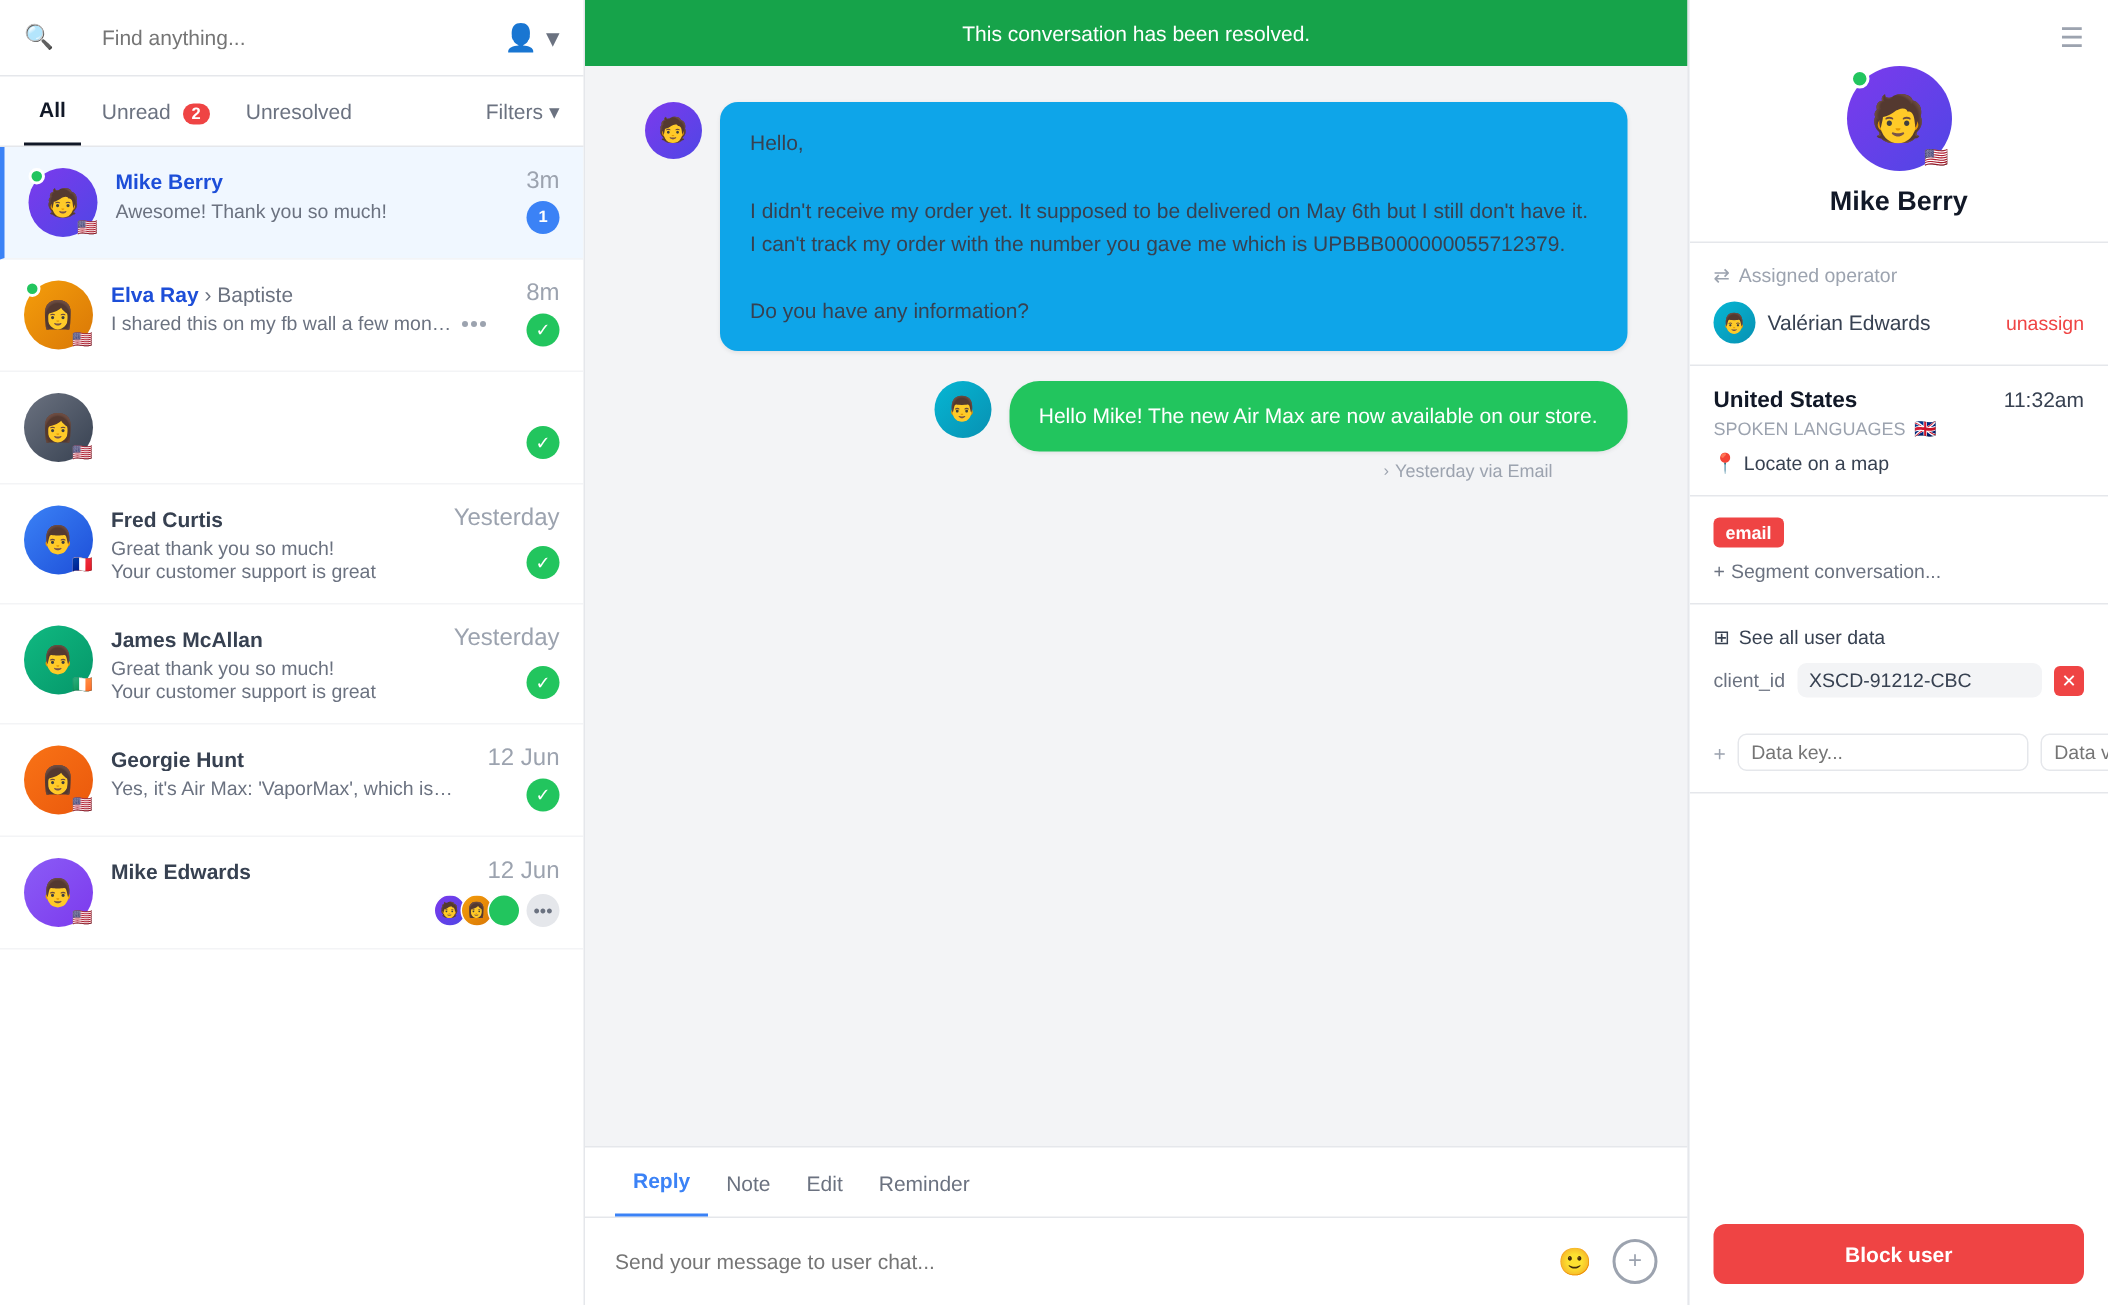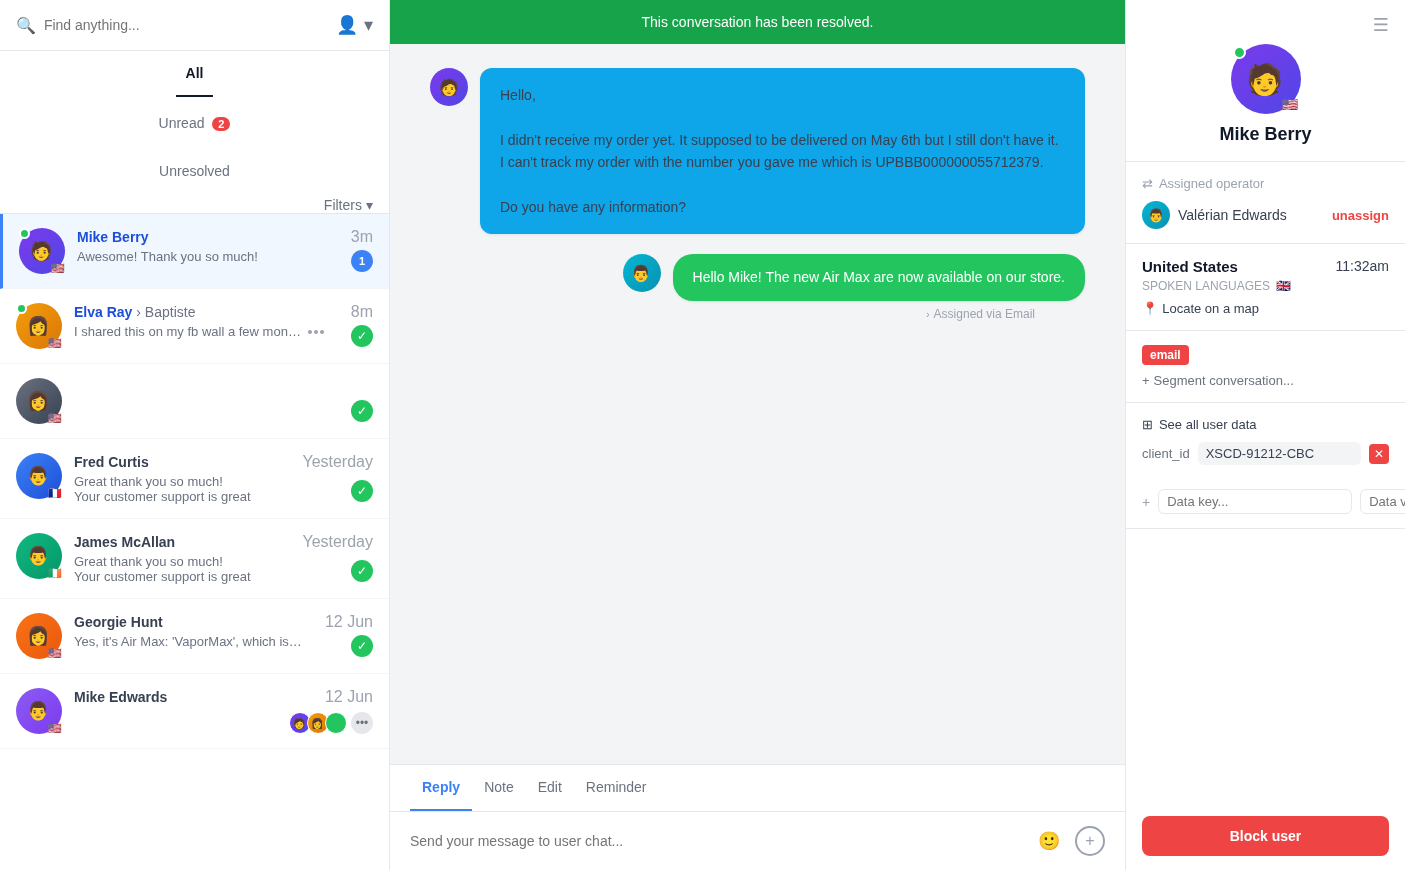--- a/index.html
+++ b/index.html
@@ -1,25 +1,25 @@
 <!DOCTYPE html>
 <html><head>
   <meta charset="utf-8">
   <style>
     * { box-sizing: border-box; margin: 0; padding: 0; }
     body { font-family: -apple-system, BlinkMacSystemFont, 'Segoe UI', sans-serif; background: #f0f2f5; display: flex; height: 870px; width: 1405px; overflow: hidden; }
 
     
     .sidebar { width: 390px; background: #fff; border-right: 1px solid #e5e7eb; display: flex; flex-direction: column; flex-shrink: 0; }
     .search-bar { display: flex; align-items: center; padding: 14px 16px; border-bottom: 1px solid #e5e7eb; gap: 8px; }
-    .search-bar input { border: none; outline: none; font-size: 14px; color: #9ca3af; flex: 1; background: transparent; }
+    .search-bar input { border: none; outline: none; font-size: 14px; color: #9ca3af; flex: 1; background: transparent; margin-left: 24px; }
     .search-icon { color: #9ca3af; font-size: 16px; }
     .user-icon { margin-left: auto; color: #6b7280; font-size: 18px; cursor: pointer; }
 
-    .tabs { display: flex; align-items: center; padding: 0 16px; border-bottom: 1px solid #e5e7eb; gap: 4px; flex-direction: column; }
+    .tabs { display: flex; align-items: center; padding: 0 16px; border-bottom: 1px solid #e5e7eb; gap: 4px; }
     .tab { padding: 14px 10px; font-size: 14px; color: #6b7280; cursor: pointer; position: relative; white-space: nowrap; }
     .tab.active { color: #111827; font-weight: 600; border-bottom: 2px solid #111827; }
     .tab .badge { background: #ef4444; color: #fff; border-radius: 10px; font-size: 11px; font-weight: 700; padding: 1px 6px; margin-left: 4px; display: inline-block; }
     .tab-filters { margin-left: auto; display: flex; align-items: center; gap: 4px; color: #6b7280; font-size: 14px; cursor: pointer; }
 
     .conv-list { flex: 1; overflow-y: auto; }
     .conv-item { display: flex; align-items: flex-start; padding: 14px 16px; border-bottom: 1px solid #f3f4f6; cursor: pointer; position: relative; }
     .conv-item.active { border-left: 3px solid #3b82f6; background: #f0f7ff; }
     .avatar-wrap { position: relative; margin-right: 12px; flex-shrink: 0; }
     .avatar { width: 46px; height: 46px; border-radius: 50%; background: #d1d5db; object-fit: cover; display: flex; align-items: center; justify-content: center; font-size: 18px; overflow: hidden; }
@@ -49,21 +49,21 @@
     .msg-row { display: flex; align-items: flex-start; gap: 12px; }
     .msg-avatar { width: 38px; height: 38px; border-radius: 50%; background: #d1d5db; flex-shrink: 0; font-size: 16px; display: flex; align-items: center; justify-content: center; overflow: hidden; }
     .bubble-content { background: #0ea5e9; border-radius: 12px; padding: 16px 20px; font-size: 14px; color: #374151; line-height: 1.6; box-shadow: 0 1px 3px rgba(0,0,0,0.08); }
     .bubble-content.green { background: #22c55e; color: #fff; border-radius: 20px; padding: 12px 20px; }
     .msg-row.right { flex-direction: row-reverse; }
     .delivered { text-align: center; font-size: 12px; color: #9ca3af; display: flex; align-items: center; justify-content: flex-end; gap: 4px; padding-right: 50px; }
     .delivered-arrow { font-size: 11px; }
 
     
     .reply-area { background: #fff; border-top: 1px solid #e5e7eb; padding: 0; }
-    .reply-tabs { display: flex; gap: 0; padding: 0 20px; border-bottom: 1px solid #e5e7eb; }
+    .reply-tabs { display: flex; gap: 0; padding: 0 20px; border-bottom: 1px solid #e5e7eb; align-items: flex-end; }
     .reply-tab { padding: 14px 12px; font-size: 14px; color: #6b7280; cursor: pointer; }
     .reply-tab.active { color: #3b82f6; border-bottom: 2px solid #3b82f6; font-weight: 600; }
     .reply-input-row { display: flex; align-items: center; padding: 14px 20px; gap: 12px; }
     .reply-input { flex: 1; border: none; outline: none; font-size: 14px; color: #9ca3af; background: transparent; }
     .reply-icons { display: flex; gap: 10px; align-items: center; }
     .reply-icon-btn { width: 30px; height: 30px; border-radius: 50%; border: none; background: transparent; cursor: pointer; display: flex; align-items: center; justify-content: center; font-size: 18px; color: #9ca3af; }
     .reply-icon-btn.plus { border: 2px solid #9ca3af; border-radius: 50%; font-size: 16px; }
 
     
     .right-panel { width: 280px; background: #fff; border-left: 1px solid #e5e7eb; display: flex; flex-direction: column; overflow-y: auto; flex-shrink: 0; }
@@ -74,21 +74,21 @@
     .rp-avatar { width: 70px; height: 70px; border-radius: 50%; background: #d1d5db; overflow: hidden; display: flex; align-items: center; justify-content: center; font-size: 30px; }
     .rp-online { position: absolute; top: 2px; left: 2px; width: 13px; height: 13px; background: #22c55e; border-radius: 50%; border: 2px solid #fff; }
     .rp-flag { position: absolute; bottom: 2px; right: 2px; font-size: 13px; }
     .rp-name { font-size: 18px; font-weight: 700; color: #111827; }
 
     .rp-section { padding: 14px 16px; border-bottom: 1px solid #e5e7eb; }
     .rp-section-title { font-size: 13px; color: #9ca3af; font-weight: 500; margin-bottom: 10px; display: flex; align-items: center; gap: 6px; }
     .rp-operator-row { display: flex; align-items: center; gap: 8px; }
     .rp-operator-avatar { width: 28px; height: 28px; border-radius: 50%; background: #d1d5db; overflow: hidden; display: flex; align-items: center; justify-content: center; font-size: 13px; }
     .rp-operator-name { font-size: 14px; color: #374151; font-weight: 500; flex: 1; }
-    .rp-unassign { font-size: 13px; color: #ef4444; cursor: pointer; font-weight: 700; }
+    .rp-unassign { font-size: 13px; color: #ef4444; cursor: pointer; font-weight: 400; }
 
     .rp-location { display: flex; align-items: flex-start; justify-content: space-between; flex-wrap: wrap; gap: 4px; }
     .rp-country { font-size: 15px; font-weight: 600; color: #111827; }
     .rp-time { font-size: 14px; color: #374151; }
     .rp-spoken { font-size: 12px; color: #9ca3af; margin-top: 4px; display: flex; align-items: flex-end; gap: 6px; }
     .rp-locate { display: flex; align-items: center; gap: 4px; font-size: 13px; color: #374151; cursor: pointer; margin-top: 8px; }
     .rp-locate-icon { color: #6b7280; }
 
     .rp-tag { display: inline-block; background: #ef4444; color: #fff; font-size: 12px; font-weight: 600; padding: 3px 8px; border-radius: 4px; margin-bottom: 8px; }
     .rp-add-segment { display: flex; align-items: center; gap: 4px; font-size: 13px; color: #6b7280; cursor: pointer; }
@@ -292,21 +292,21 @@
       </div>
     </div>
 
     <div style="align-self:flex-end;display:flex;flex-direction:column;align-items:flex-end;gap:6px;">
       <div class="msg-row right">
         <div class="bubble-content green">Hello Mike! The new Air Max are now available on our store.</div>
         <div class="msg-avatar av-valerian">👨</div>
       </div>
       <div class="delivered">
         <span class="delivered-arrow">›</span>
-        <span>Assigned via Email</span>
+        <span>Yesterday via Email</span>
       </div>
     </div>
 
   </div>
 
   <div class="reply-area">
     <div class="reply-tabs">
       <div class="reply-tab active">Reply</div>
       <div class="reply-tab">Note</div>
       <div class="reply-tab">Edit</div>

